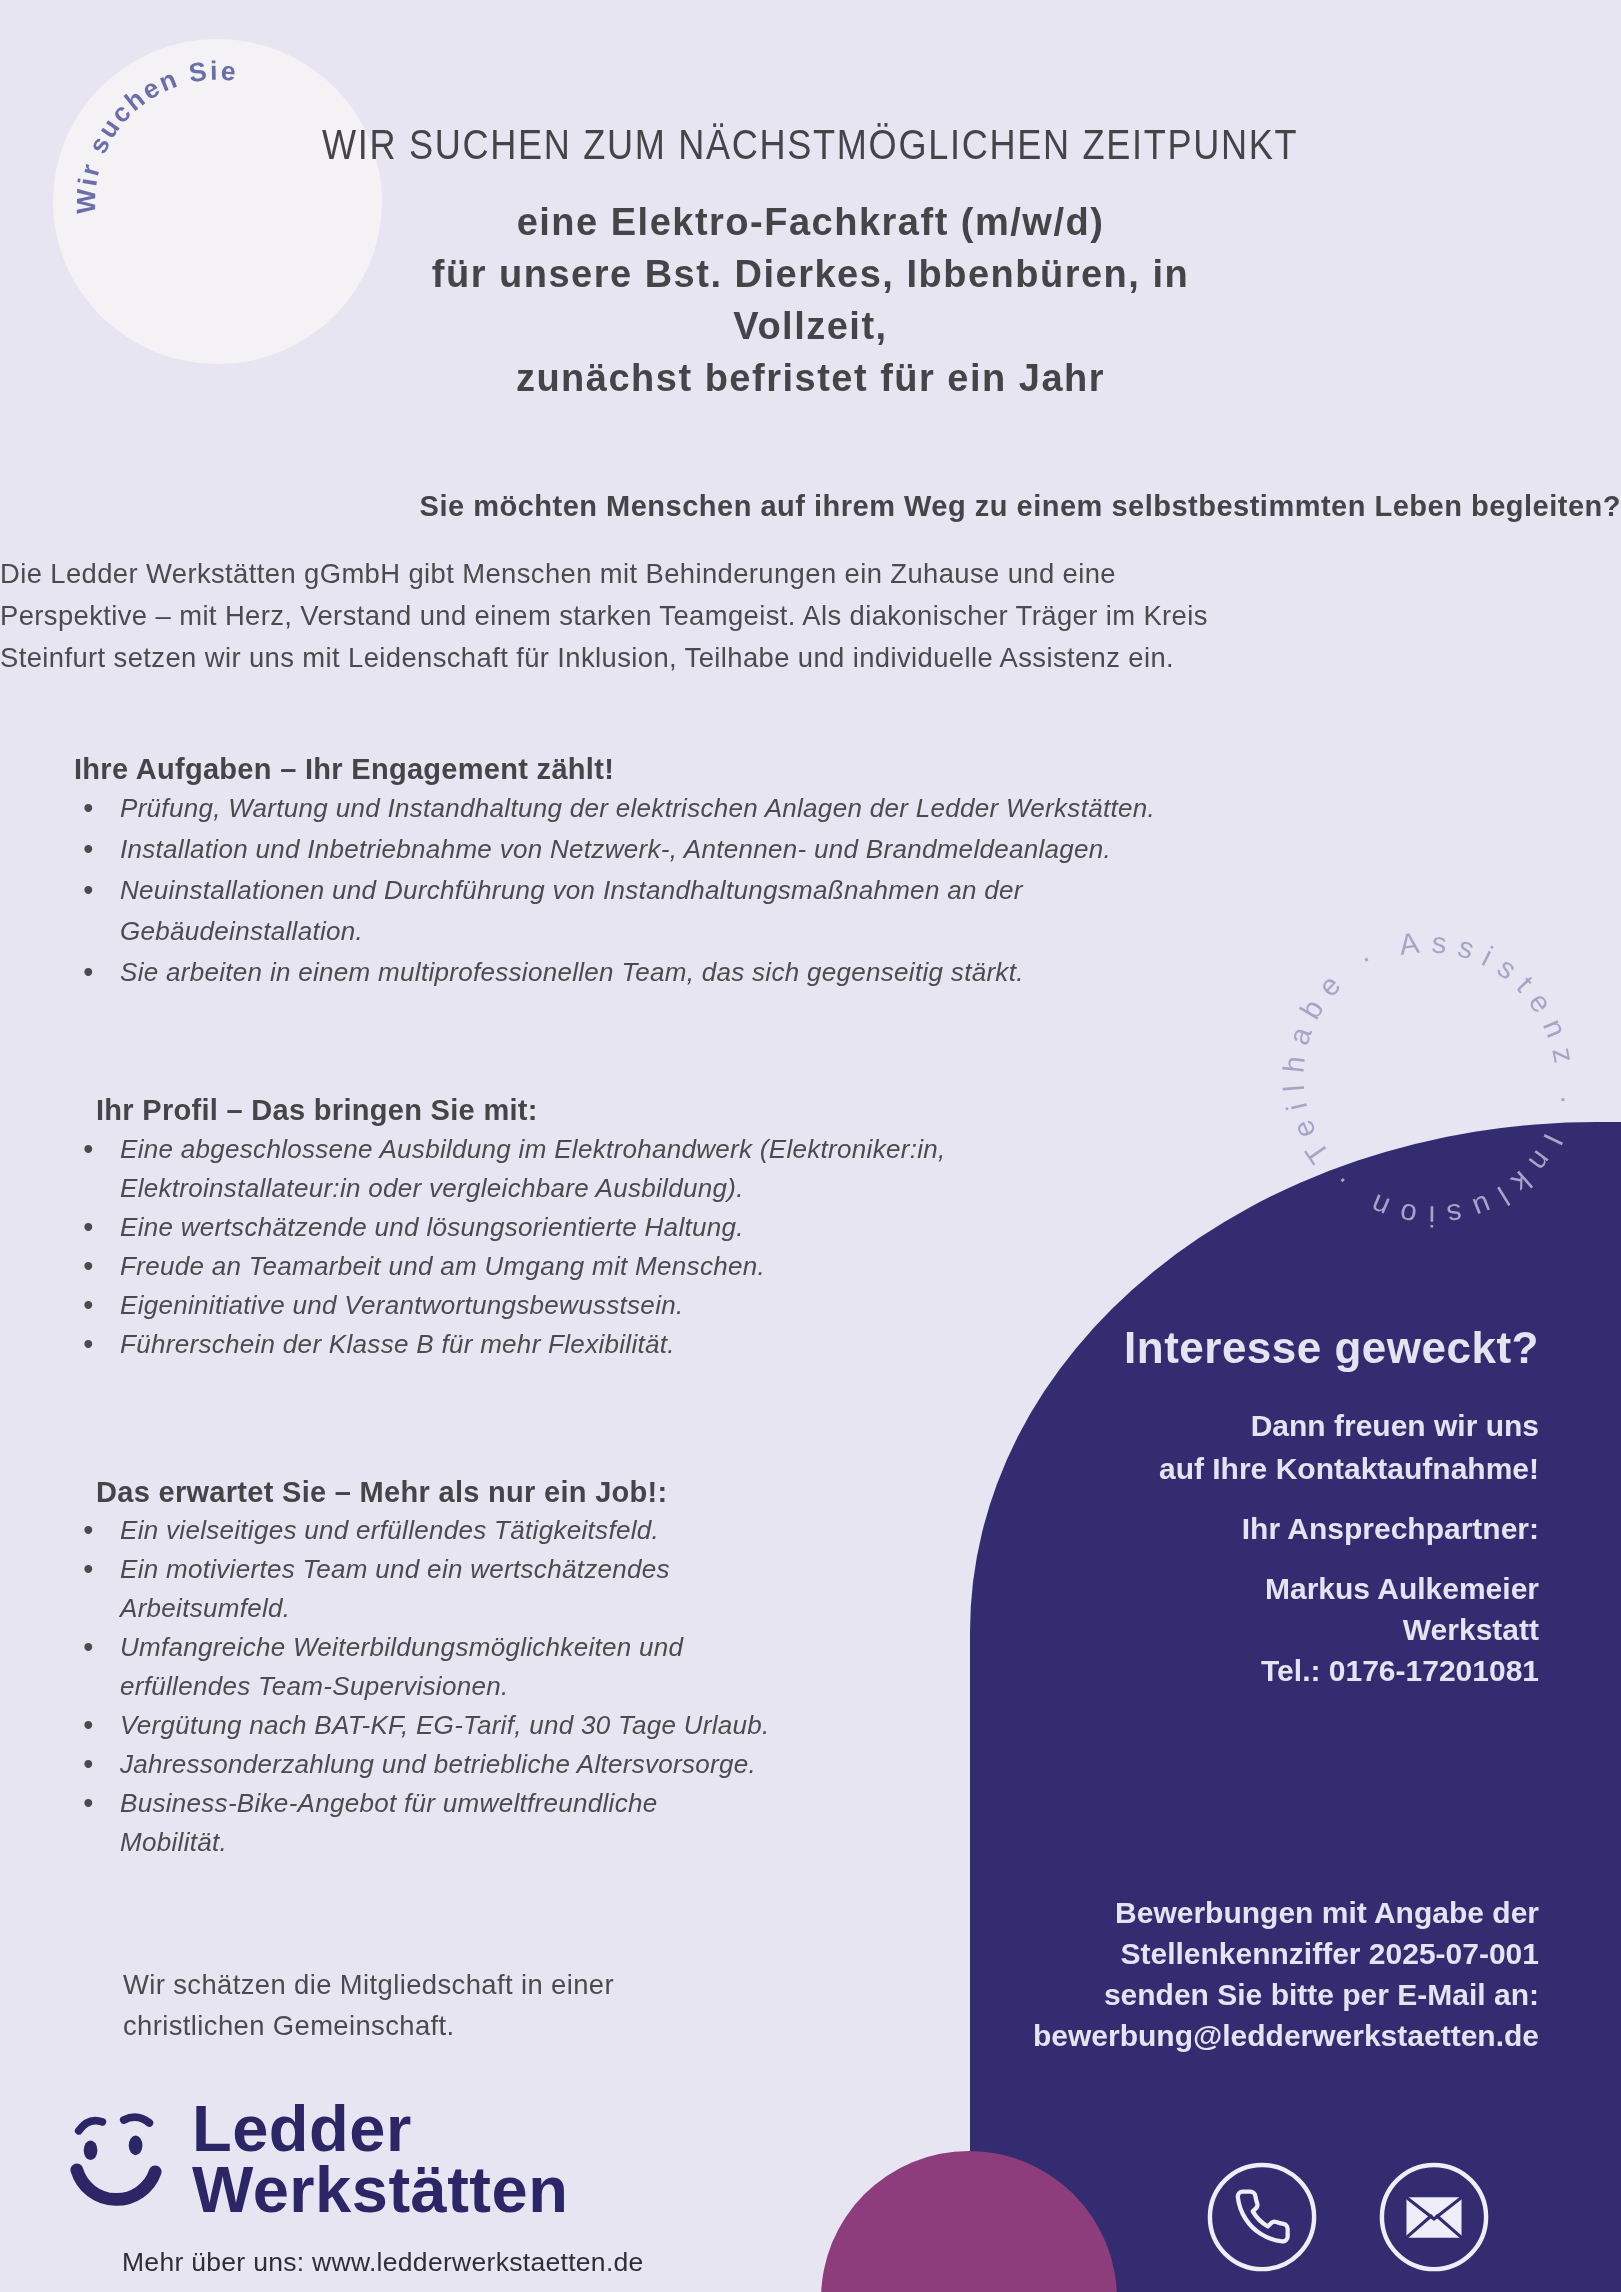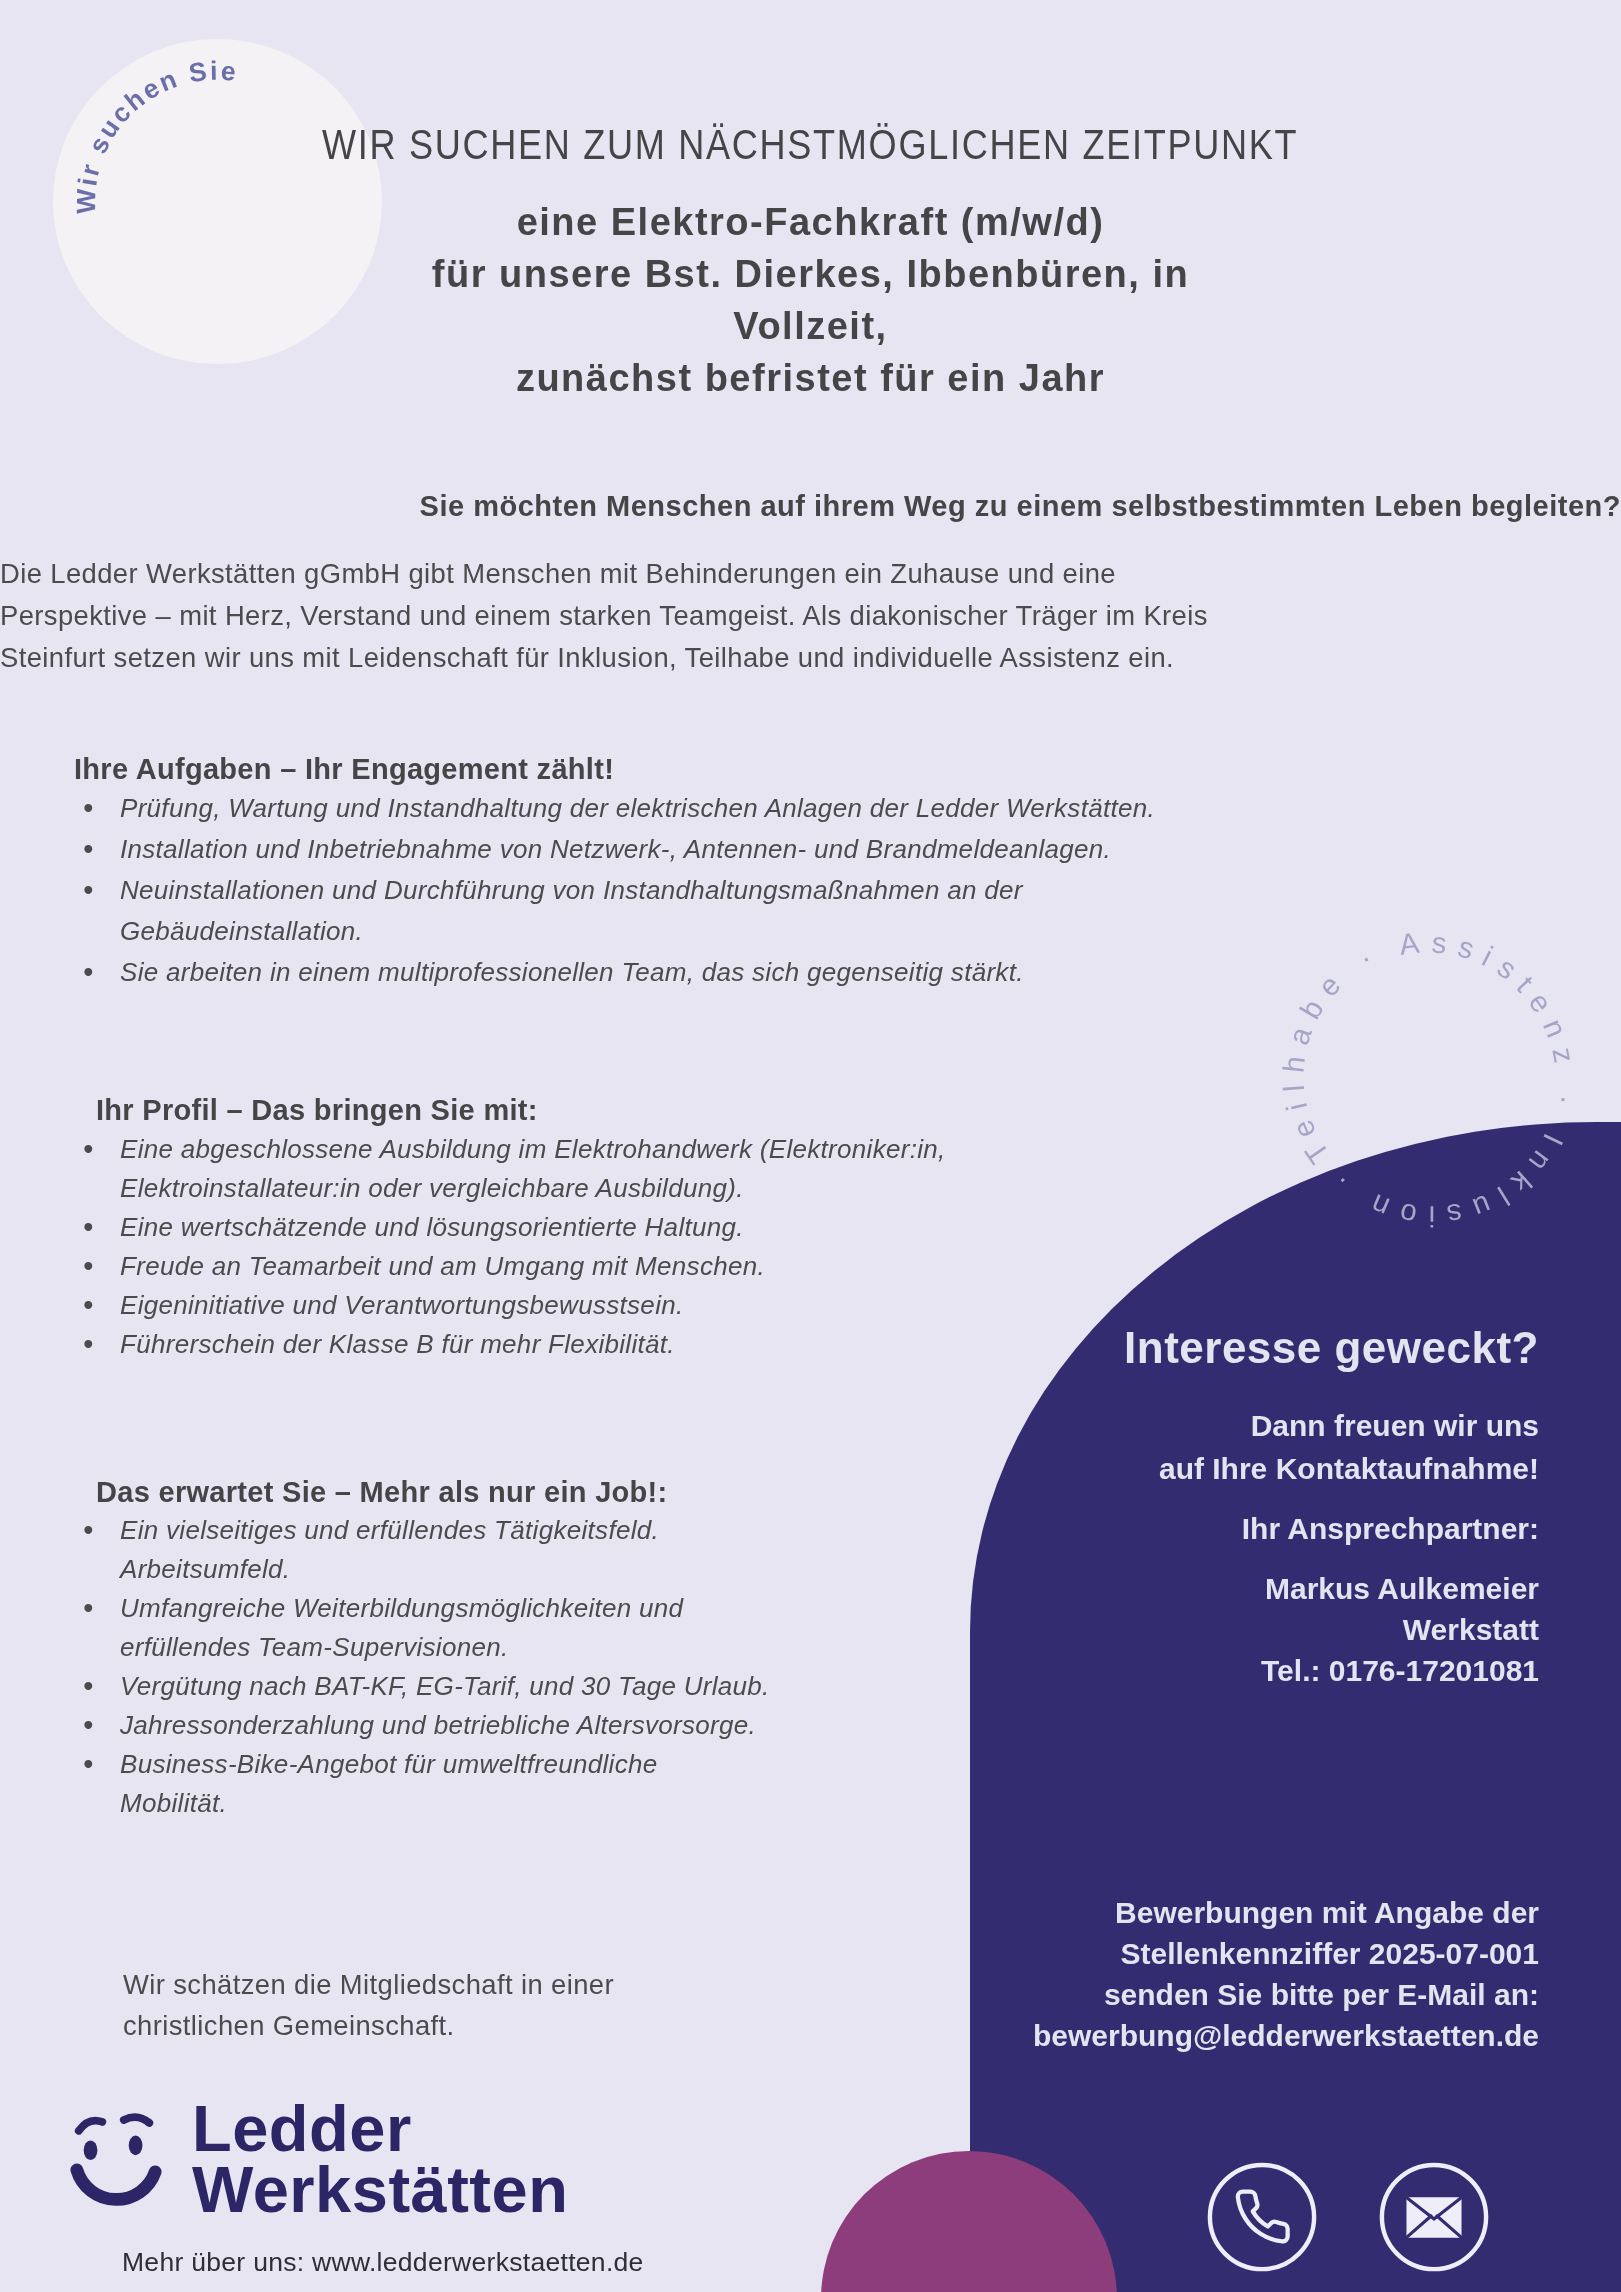--- a/index.html
+++ b/index.html
@@ -125,20 +125,21 @@
     <div class="row cont">Elektroinstallateur:in oder vergleichbare Ausbildung).</div>
     <div class="row">Eine wertschätzende und lösungsorientierte Haltung.</div>
     <div class="row">Freude an Teamarbeit und am Umgang mit Menschen.</div>
     <div class="row">Eigeninitiative und Verantwortungsbewusstsein.</div>
     <div class="row">Führerschein der Klasse B für mehr Flexibilität.</div>
   </div>
 
   <div class="sec-heading" style="left:96px;top:1476px;">Das erwartet Sie – Mehr als nur ein Job!:</div>
   <div class="rows lh40" style="left:83px;top:1511px;">
     <div class="row">Ein vielseitiges und erfüllendes Tätigkeitsfeld.</div>
+    <div class="row">Ein motiviertes Team und ein wertschätzendes</div>
     <div class="row cont">Arbeitsumfeld.</div>
     <div class="row">Umfangreiche Weiterbildungsmöglichkeiten und</div>
     <div class="row cont">erfüllendes Team-Supervisionen.</div>
     <div class="row">Vergütung nach BAT-KF, EG-Tarif, und 30 Tage Urlaub.</div>
     <div class="row">Jahressonderzahlung und betriebliche Altersvorsorge.</div>
     <div class="row">Business-Bike-Angebot für umweltfreundliche</div>
     <div class="row cont">Mobilität.</div>
   </div>
 
   <div class="membership">

